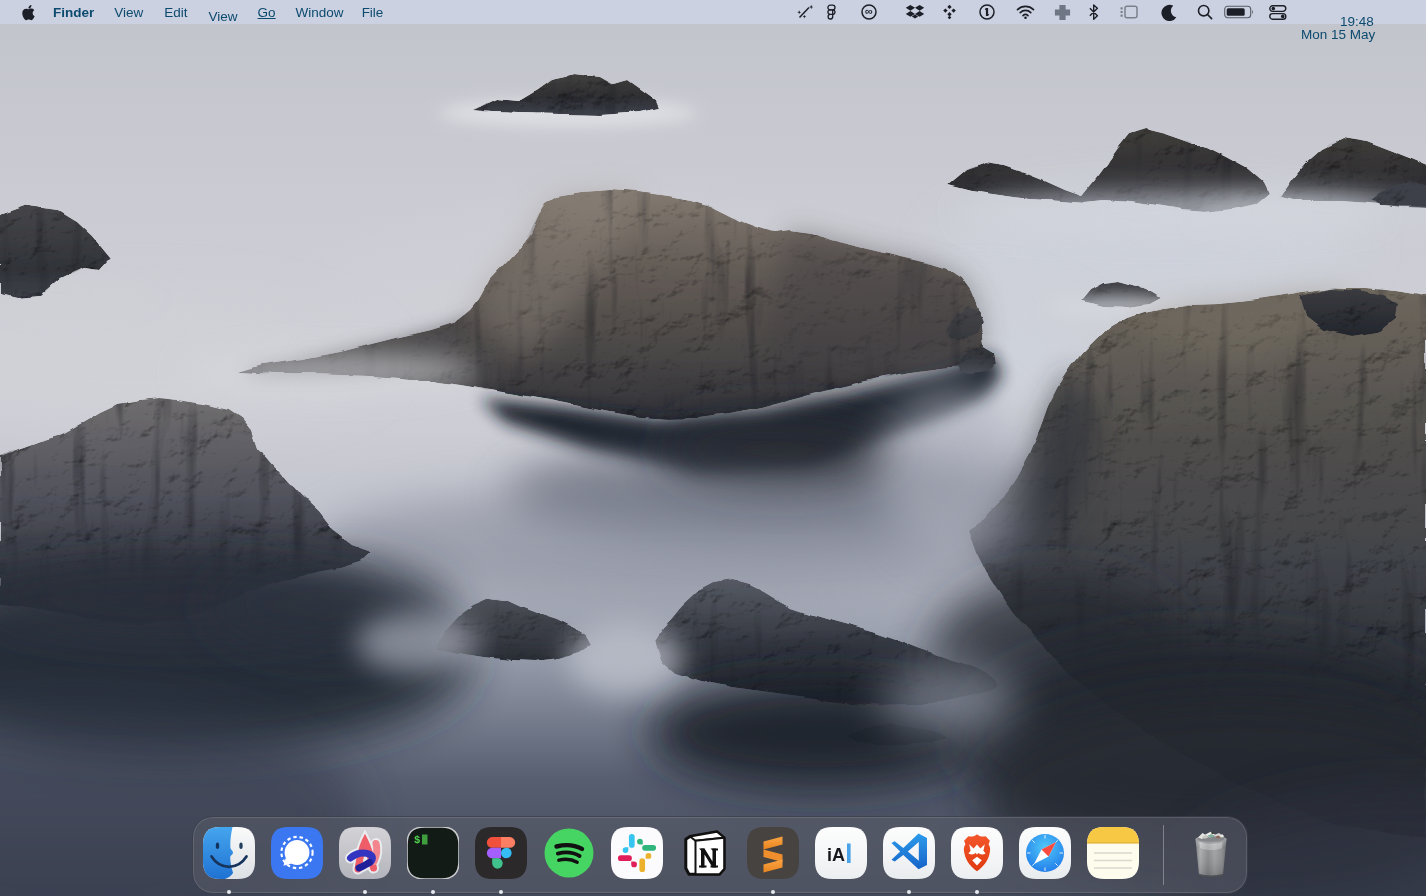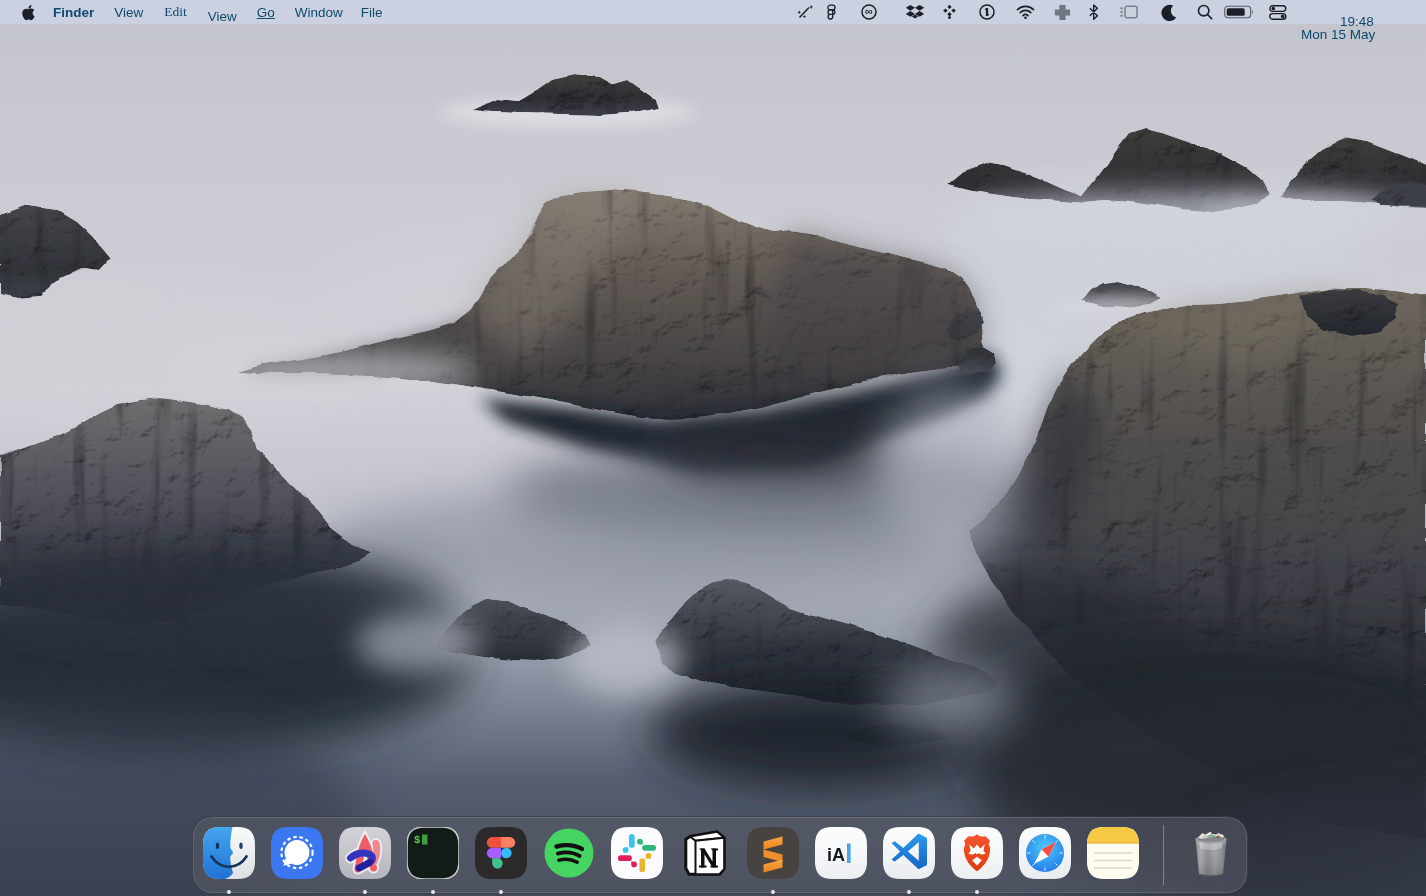--- a/index.html
+++ b/index.html
@@ -185,21 +185,21 @@
 </svg></div>
 <div id="menubar">
     <div class="mL">
       <span style="padding:0 0 0 21px;display:flex;align-items:center;">
         <svg width="14" height="17" viewBox="0 0 14 17">
           <path fill="#1c1f27" d="M11.62 9.05c-.02-1.94 1.58-2.87 1.65-2.92-.9-1.31-2.3-1.49-2.79-1.51-1.19-.12-2.32.7-2.92.7-.6 0-1.53-.68-2.52-.66-1.29.02-2.49.75-3.15 1.91-1.35 2.33-.35 5.78.97 7.67.64.92 1.4 1.96 2.4 1.92.96-.04 1.33-.62 2.49-.62 1.16 0 1.49.62 2.51.6 1.04-.02 1.69-.94 2.32-1.87.73-1.07 1.03-2.11 1.05-2.16-.02-.01-2.01-.77-2.03-3.06zM9.69 3.43c.53-.64.89-1.53.79-2.43-.76.03-1.69.51-2.24 1.15-.49.57-.92 1.48-.81 2.35.85.07 1.72-.43 2.26-1.07z"></path>
         </svg>
       </span>
       <span style="font-weight:bold;padding-left:18px;">Finder</span>
       <span style="padding-left:20px;">View</span>
-      <span style="padding-left:21px;font-family:Liberation Serif, serif;">Edit</span>
+      <span style="padding-left:21px;">Edit</span>
       <span style="padding-left:21px;margin-top:9px;">View</span>
       <span style="padding-left:20px;text-decoration:underline;">Go</span>
       <span style="padding-left:20px;">Window</span>
       <span style="padding-left:18px;">File</span>
     </div>
     <div class="mR">
       <span style="position:absolute;left:795px;top:0;height:24px;display:flex;align-items:center;">
         <svg width="20" height="16" viewBox="0 0 20 16">
           <g fill="none" stroke="#1c1f27" stroke-width="1.5">
             <path d="M4.5 13.5 L14 3.5"></path>

